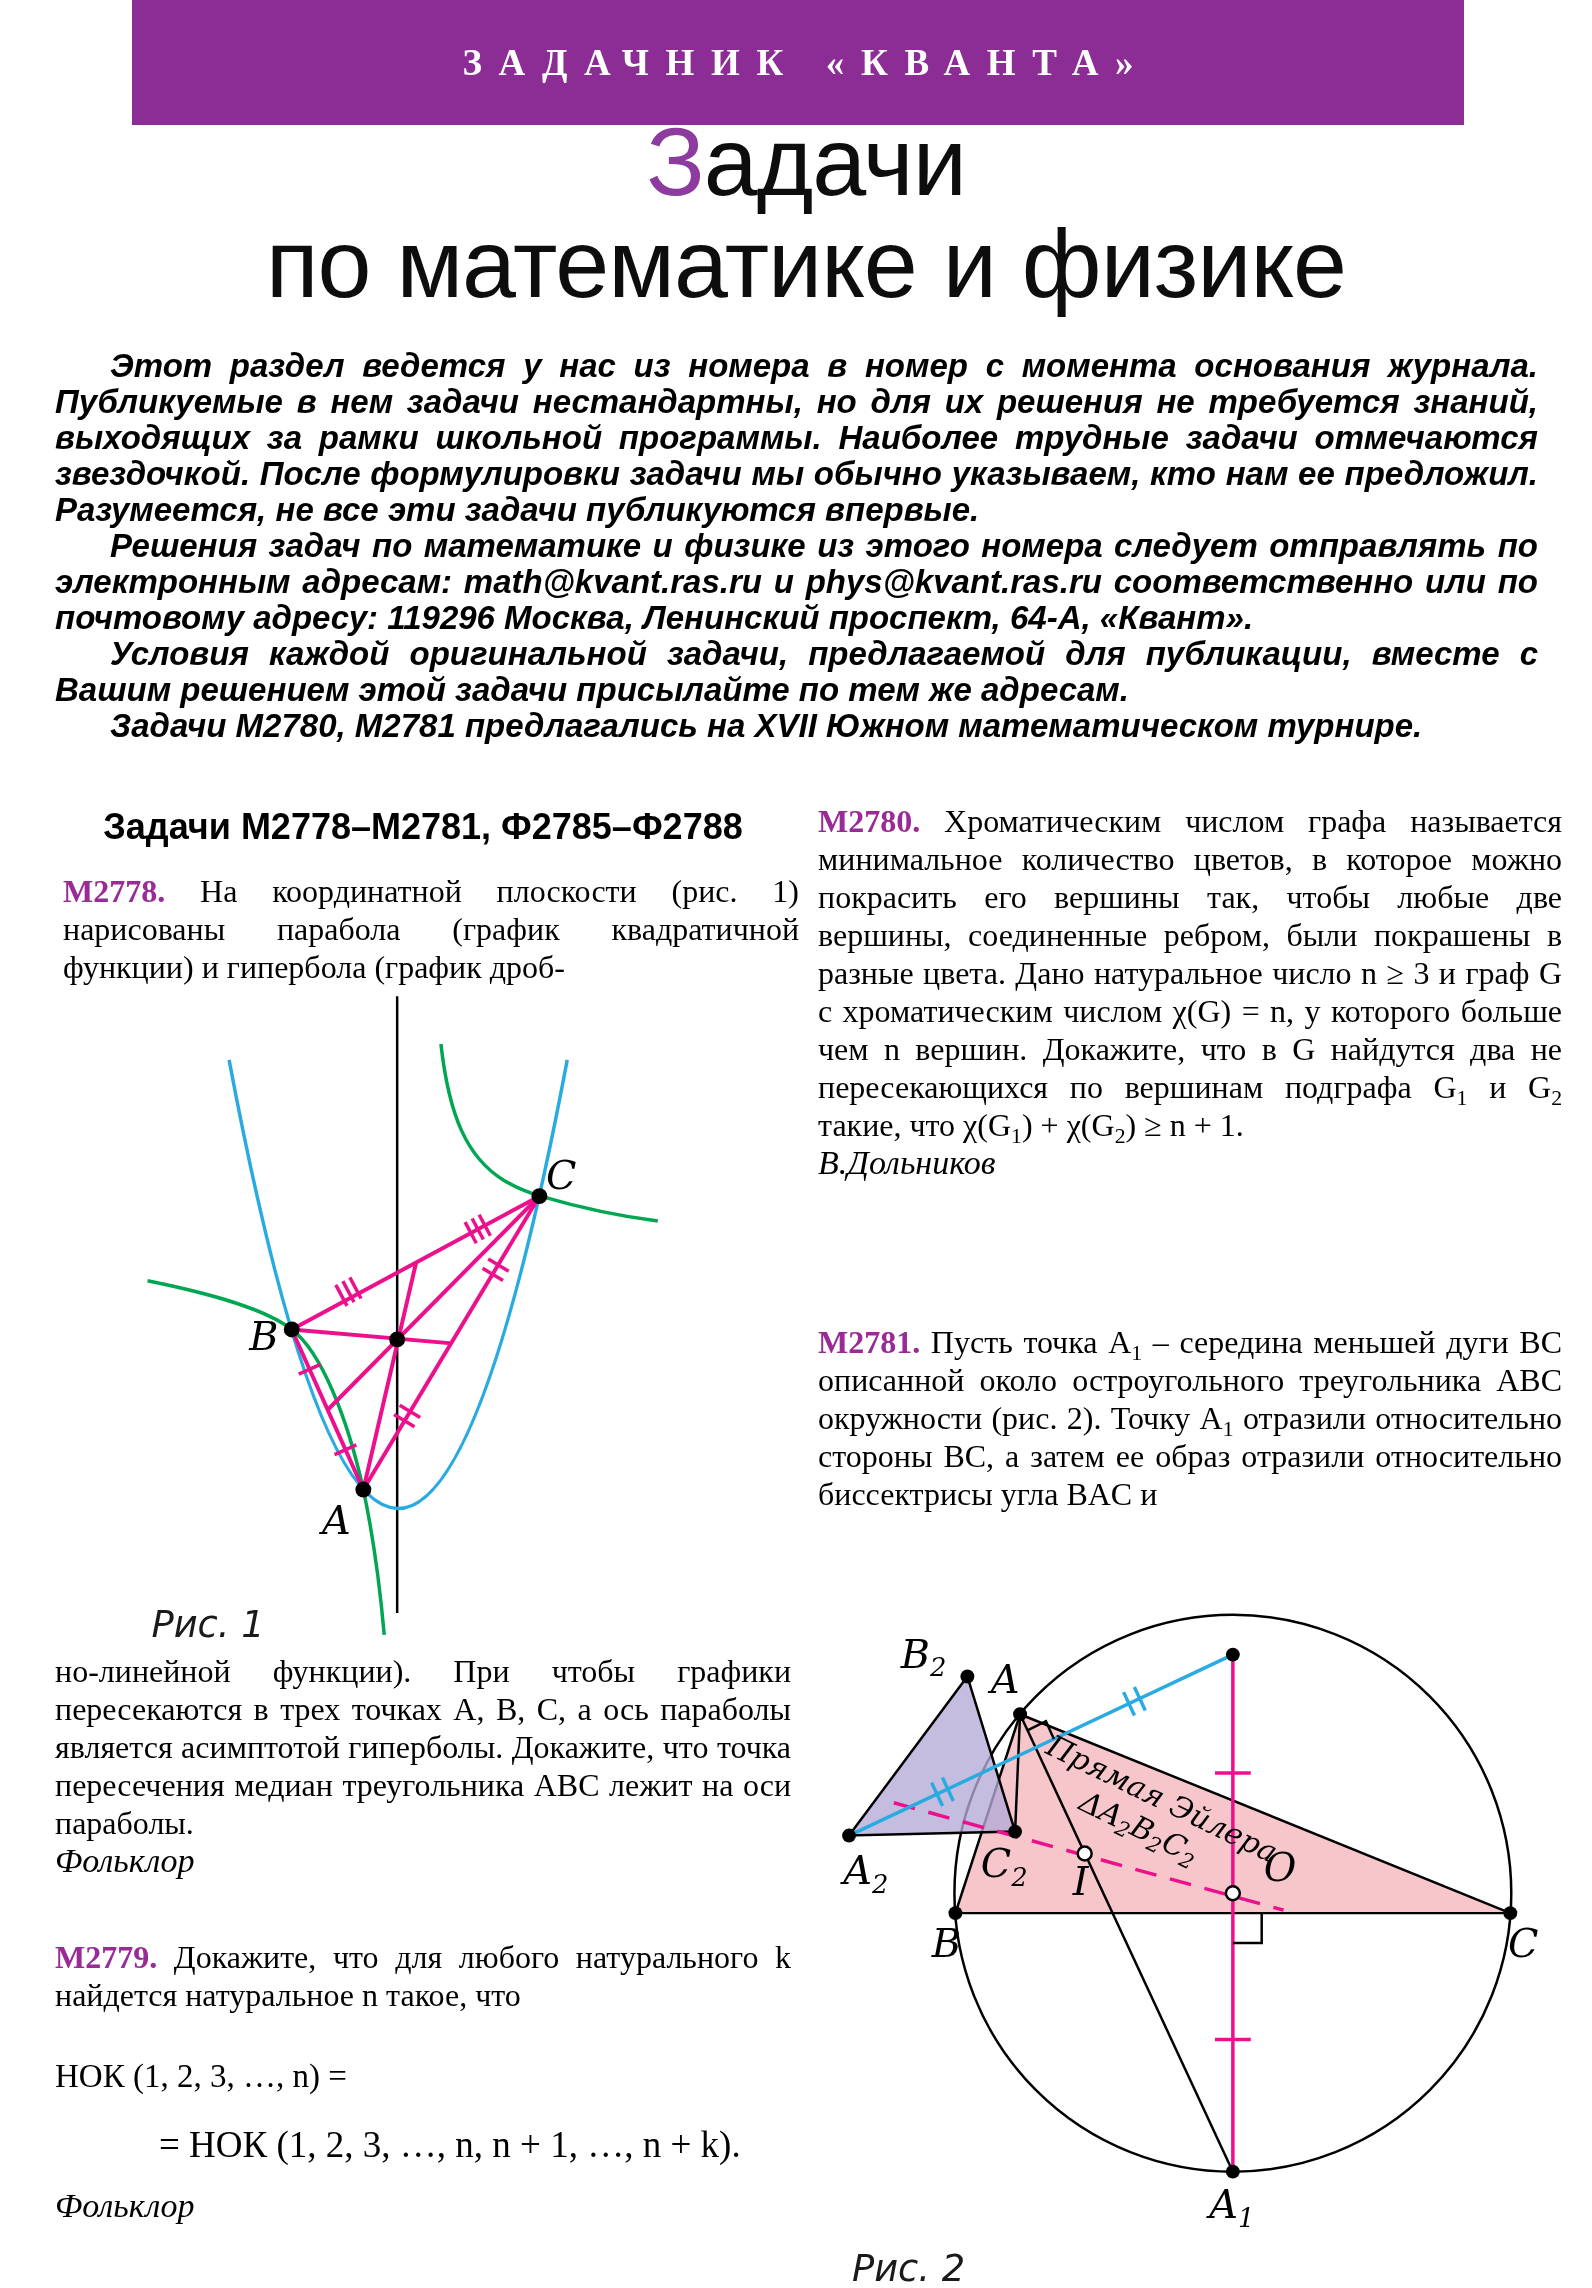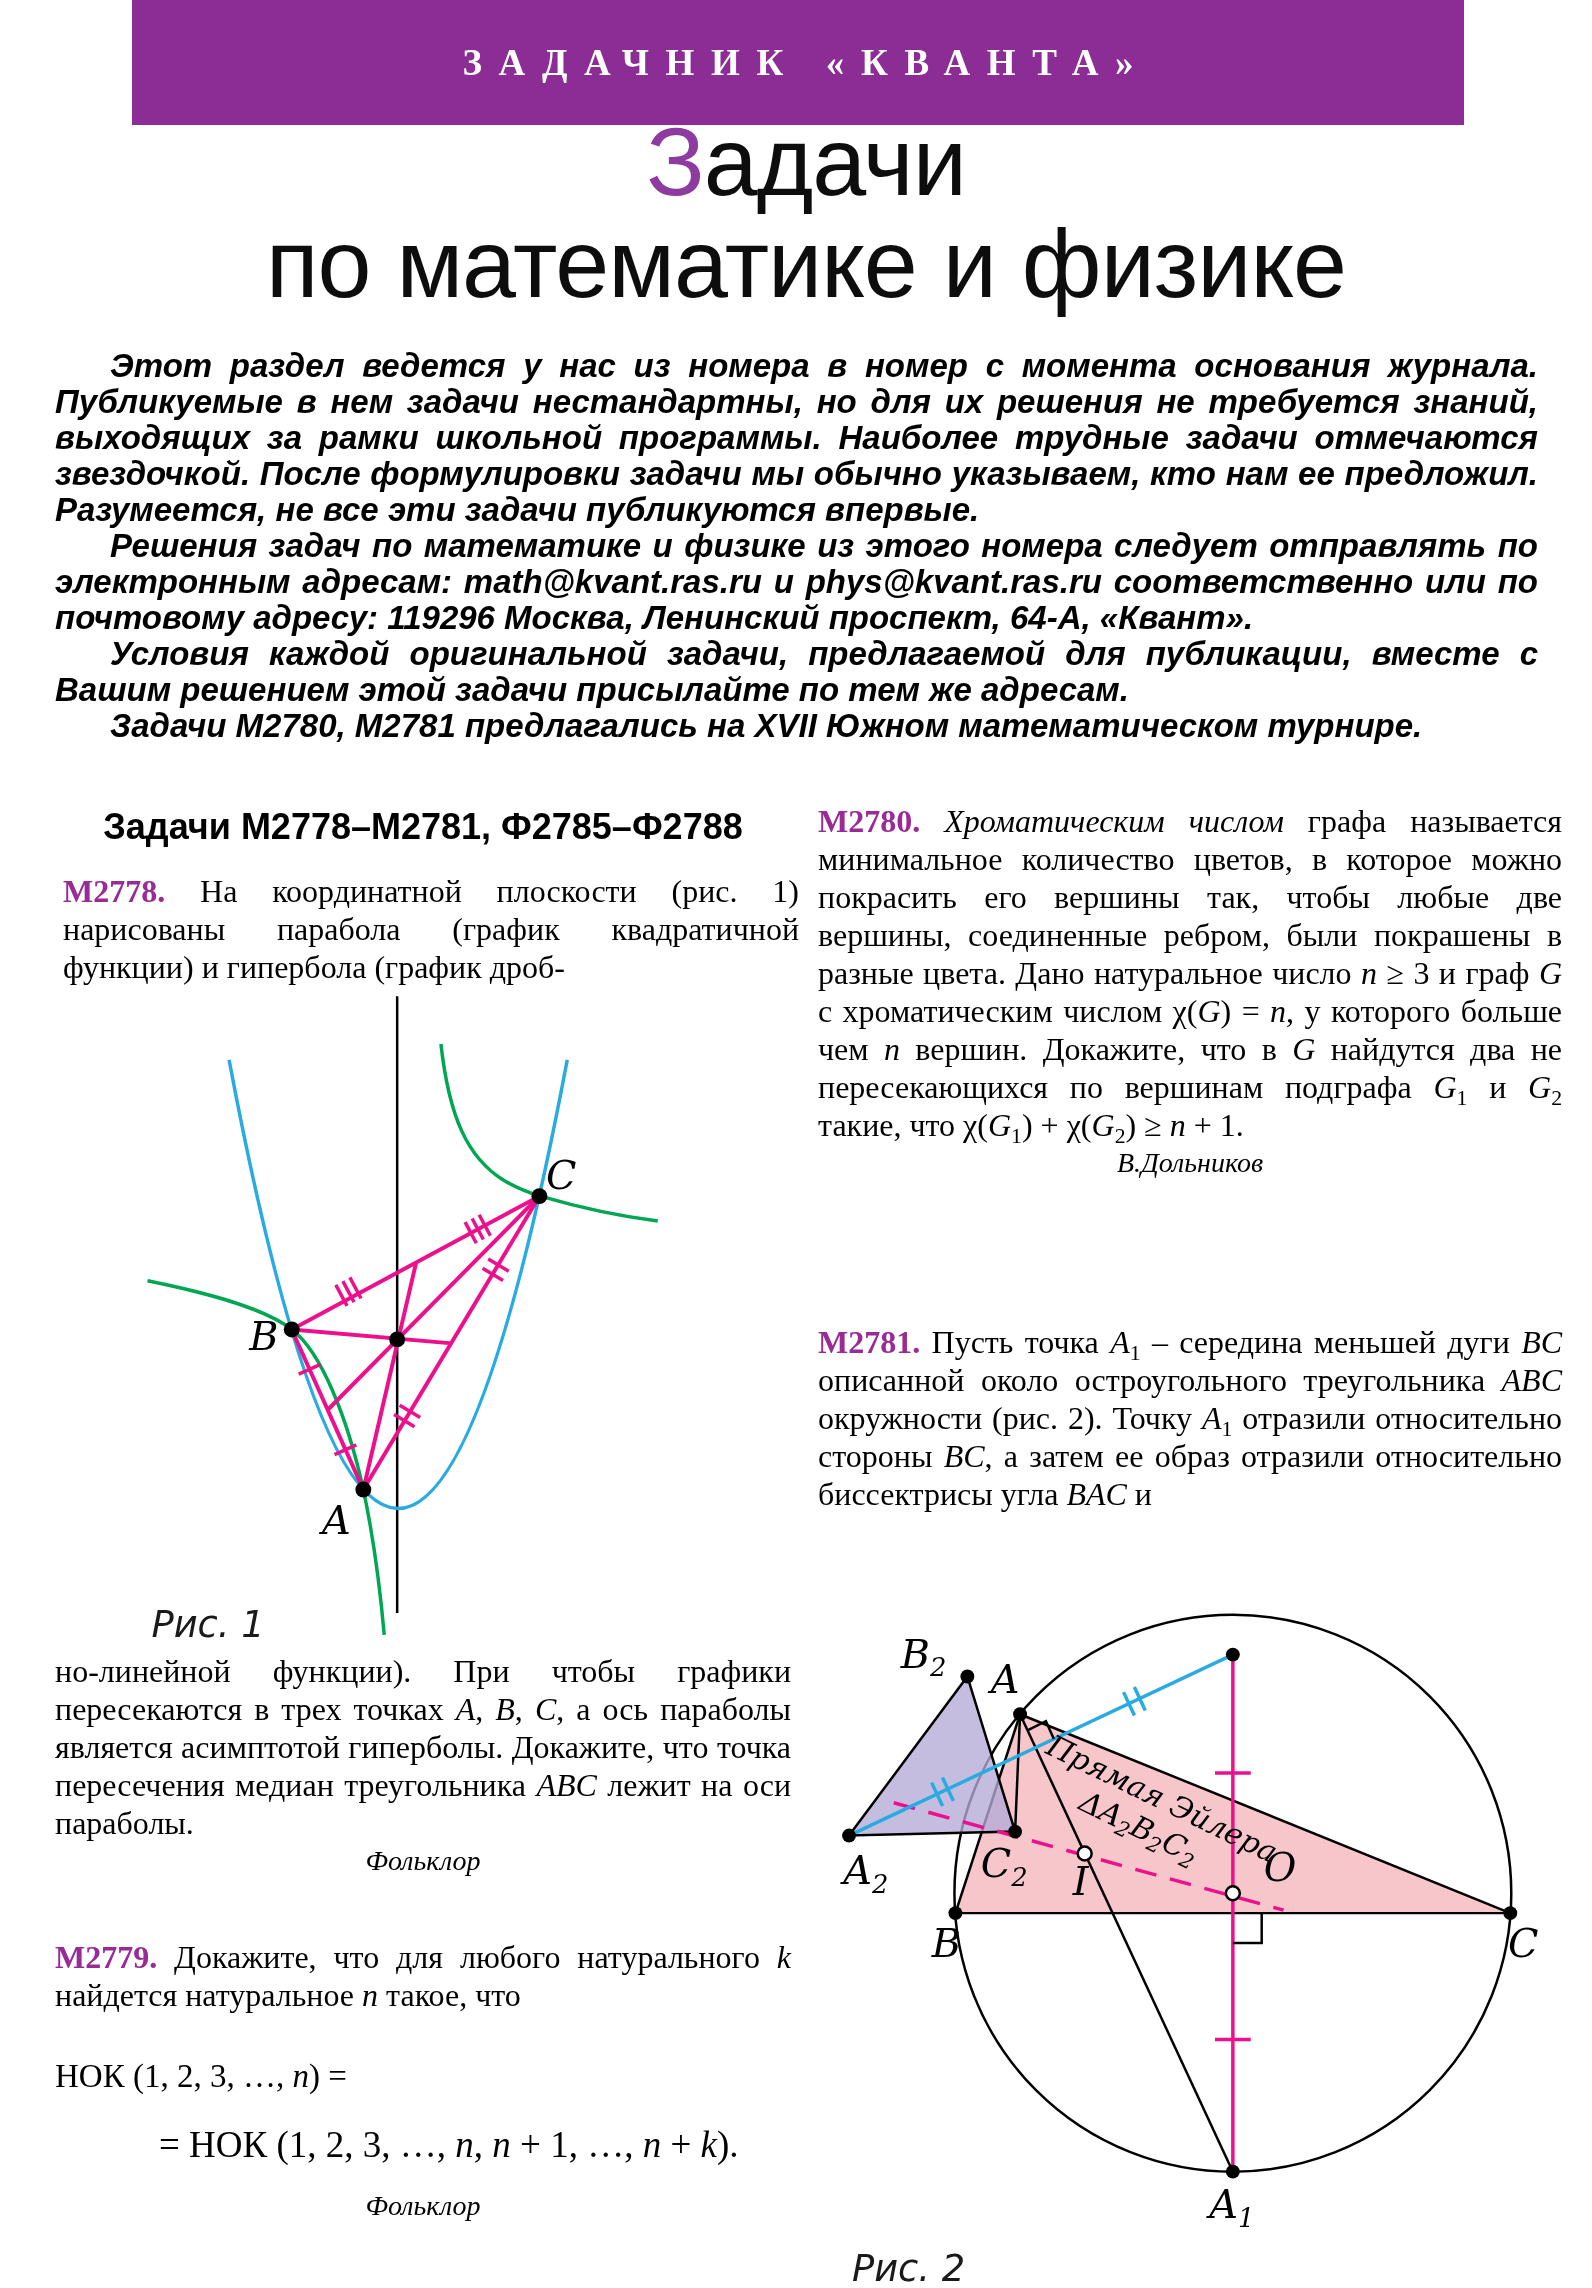--- a/index.html
+++ b/index.html
@@ -22,23 +22,23 @@
          font-size:97px;line-height:102px;letter-spacing:-1px;color:#0d0d0d;}
   #title .fl{color:var(--title_accent);}
   
   #intro{left:55px;top:348px;width:1483px;font-family:"Liberation Sans",sans-serif;
          font-weight:bold;font-style:italic;font-size:33px;line-height:36px;
          text-align:justify;}
   #intro p{margin:0;text-indent:55px;}
   
   .body-text{font-size:32px;line-height:38px;text-align:justify;}
   .plabel{color:var(--accent);font-weight:bold;}
-  .it{font-style:italic;margin-top:28px;}
+  .it{margin-top:28px;}
   sub{font-size:68%;line-height:0;}
-  .author{text-align:center;font-style:italic;font-size:28px;line-height:38px;}
+  .author{text-align:left;font-style:italic;font-size:34px;line-height:38px;}
   #col-heading{left:55px;top:806px;width:736px;text-align:center;
                font-family:"Liberation Sans",sans-serif;font-weight:bold;font-size:36px;}
   #m2778-p1{left:63px;top:872px;width:736px;}
   #fig1{left:60px;top:988px;}
   #m2778-p2{left:55px;top:1652px;width:736px;}
   #m2779-p{left:55px;top:1938px;width:736px;}
   #m2779-f1{left:55px;top:2058px;width:736px;font-size:33px;}
   #m2779-f2{left:159px;top:2123px;width:632px;font-size:37px;}
   #m2779-author{left:55px;top:2187px;width:736px;}
   #m2780-p{left:818px;top:802px;width:744px;}

